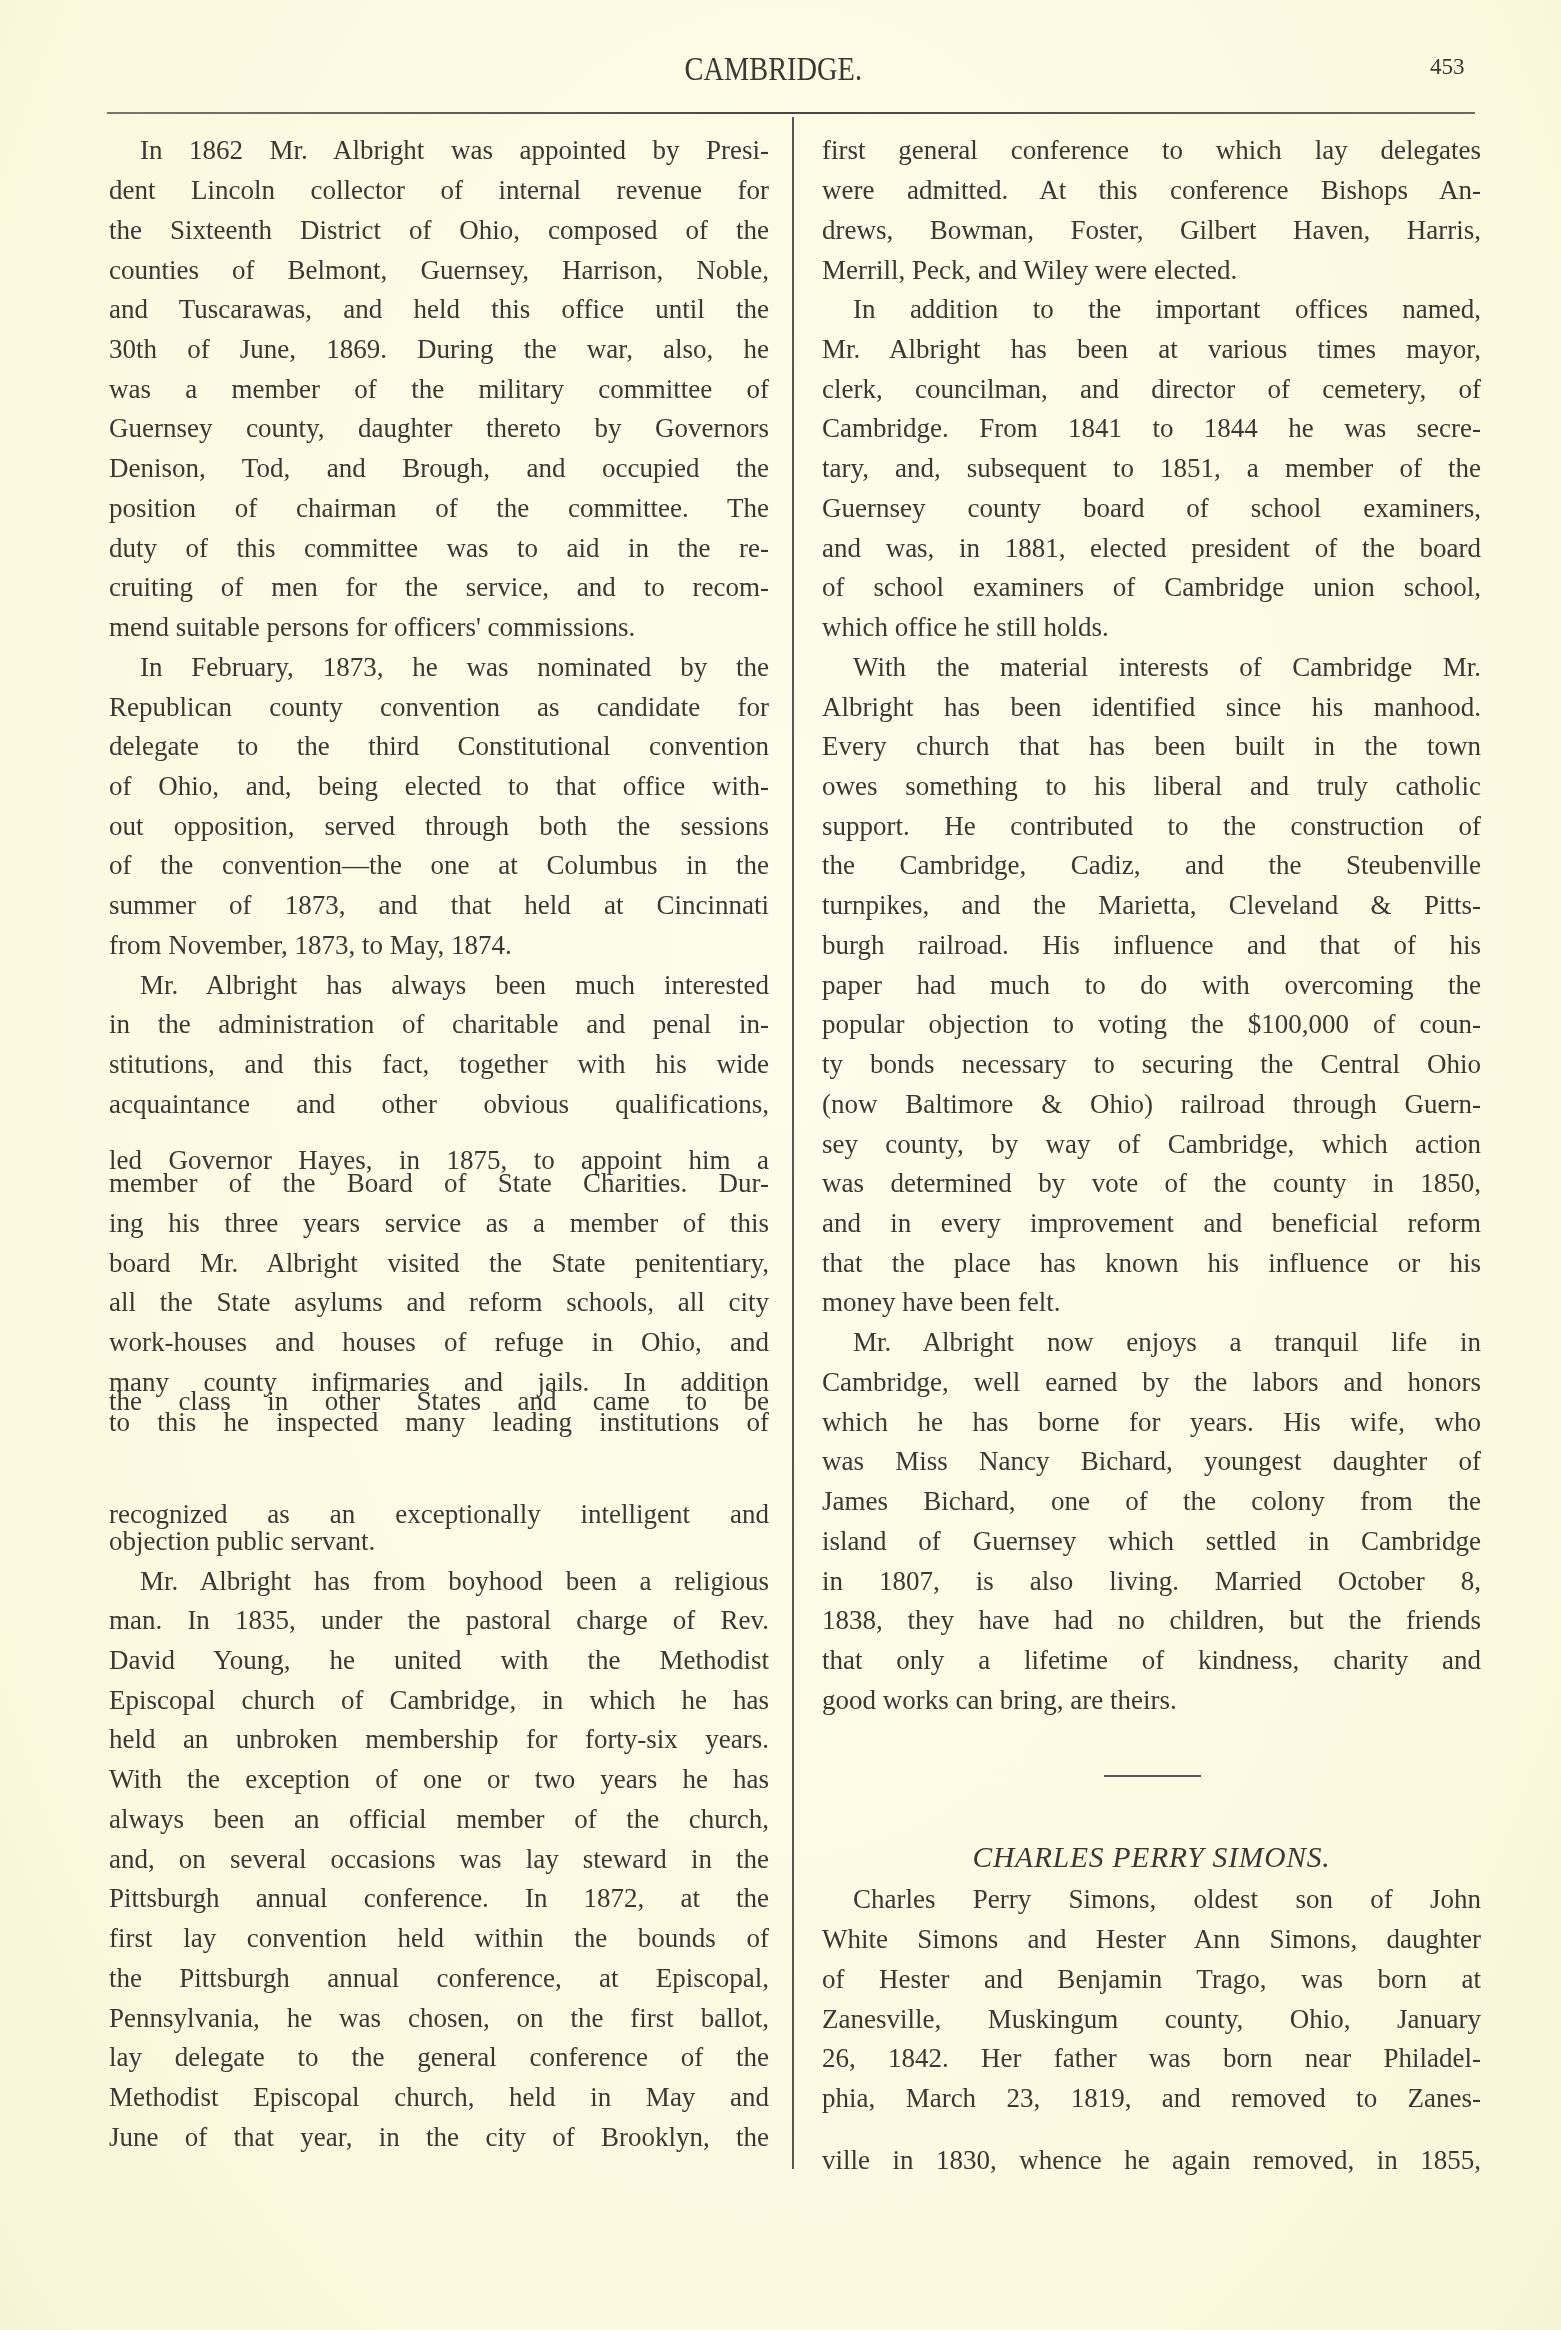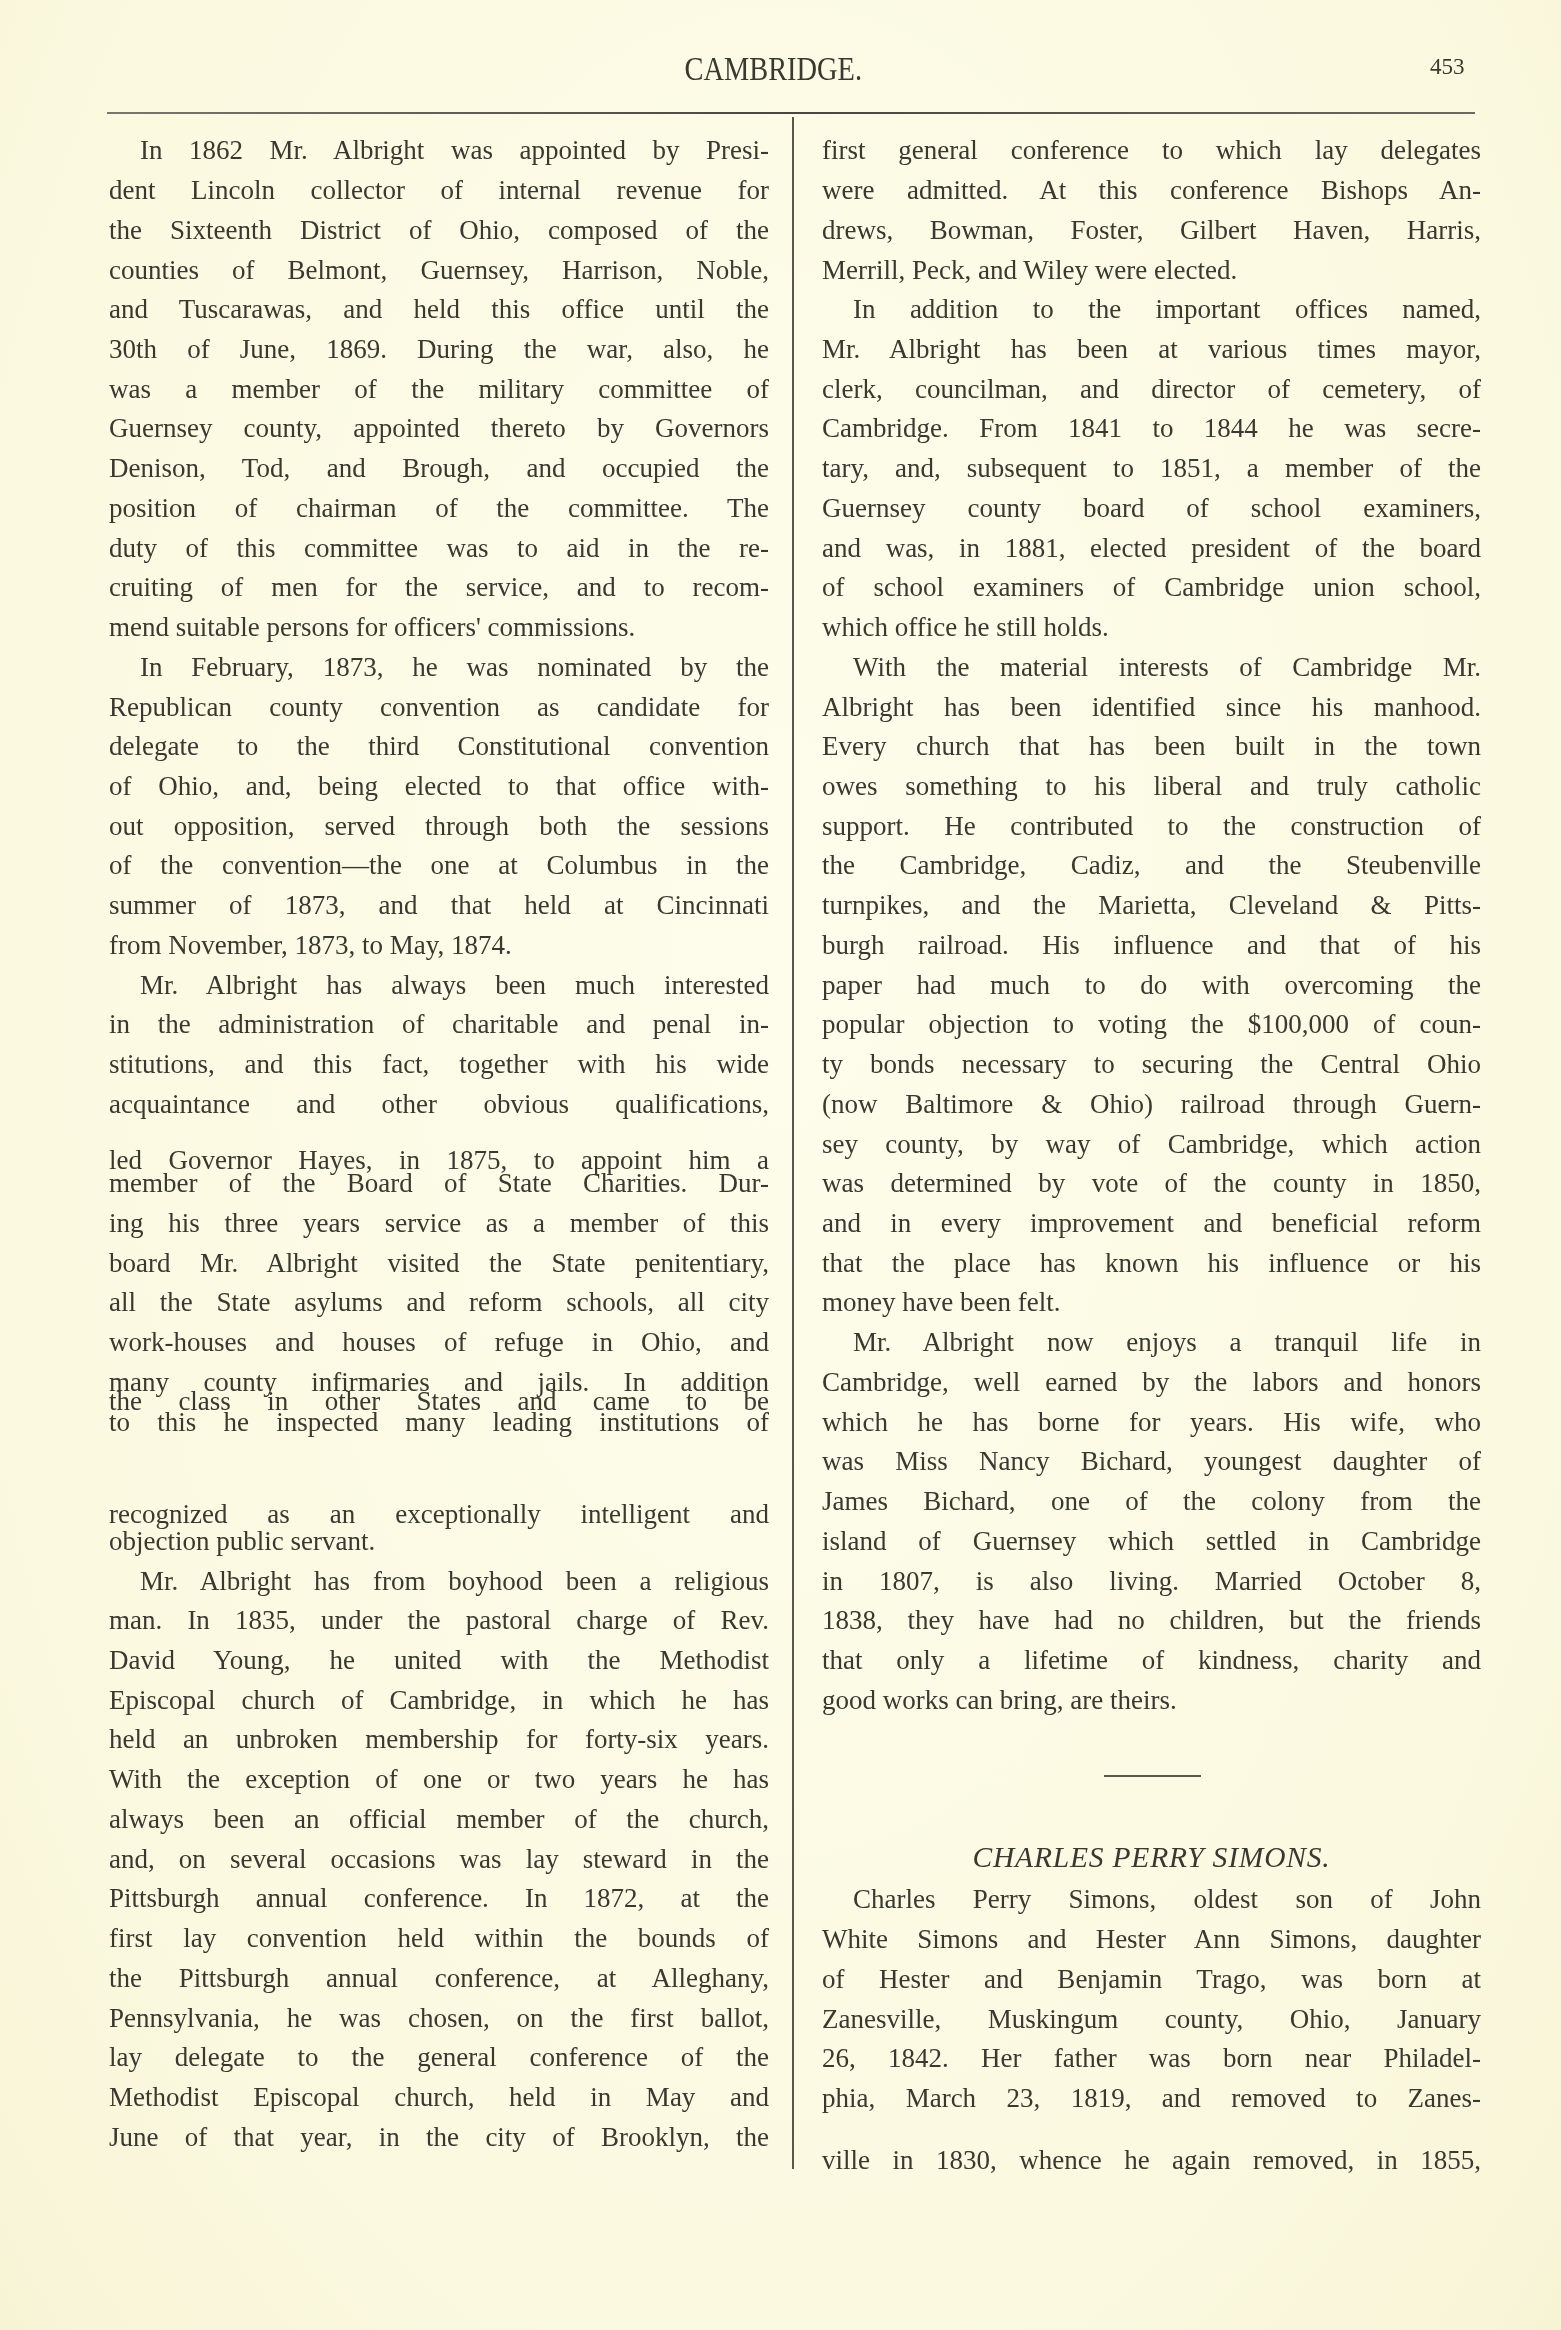--- a/index.html
+++ b/index.html
@@ -69,21 +69,21 @@
 <div class="col-divider"></div>
 
 <div class="col left" id="left-col">
     <div class="line indent" style="top: 131px;">In 1862 Mr. Albright was appointed by Presi-</div>
     <div class="line" style="top: 171px;">dent Lincoln collector of internal revenue for</div>
     <div class="line" style="top: 211px;">the Sixteenth District of Ohio, composed of the</div>
     <div class="line" style="top: 251px;">counties of Belmont, Guernsey, Harrison, Noble,</div>
     <div class="line" style="top: 290px;">and Tuscarawas, and held this office until the</div>
     <div class="line" style="top: 330px;">30th of June, 1869. During the war, also, he</div>
     <div class="line" style="top: 370px;">was a member of the military committee of</div>
-    <div class="line" style="top: 409px;">Guernsey county, appointed thereto by Governors</div>
+    <div class="line" style="top: 409px;">Guernsey county, daughter thereto by Governors</div>
     <div class="line" style="top: 449px;">Denison, Tod, and Brough, and occupied the</div>
     <div class="line" style="top: 489px;">position of chairman of the committee. The</div>
     <div class="line" style="top: 529px;">duty of this committee was to aid in the re-</div>
     <div class="line" style="top: 568px;">cruiting of men for the service, and to recom-</div>
     <div class="line last" style="top: 608px;">mend suitable persons for officers' commissions.</div>
     <div class="line indent" style="top: 648px;">In February, 1873, he was nominated by the</div>
     <div class="line" style="top: 688px;">Republican county convention as candidate for</div>
     <div class="line" style="top: 727px;">delegate to the third Constitutional convention</div>
     <div class="line" style="top: 767px;">of Ohio, and, being elected to that office with-</div>
     <div class="line" style="top: 807px;">out opposition, served through both the sessions</div>
@@ -108,21 +108,21 @@
     <div class="line indent" style="top: 1562px;">Mr. Albright has from boyhood been a religious</div>
     <div class="line" style="top: 1601px;">man. In 1835, under the pastoral charge of Rev.</div>
     <div class="line" style="top: 1641px;">David Young, he united with the Methodist</div>
     <div class="line" style="top: 1681px;">Episcopal church of Cambridge, in which he has</div>
     <div class="line" style="top: 1720px;">held an unbroken membership for forty-six years.</div>
     <div class="line" style="top: 1760px;">With the exception of one or two years he has</div>
     <div class="line" style="top: 1800px;">always been an official member of the church,</div>
     <div class="line" style="top: 1840px;">and, on several occasions was lay steward in the</div>
     <div class="line" style="top: 1879px;">Pittsburgh annual conference. In 1872, at the</div>
     <div class="line" style="top: 1919px;">first lay convention held within the bounds of</div>
-    <div class="line" style="top: 1959px;">the Pittsburgh annual conference, at Alleghany,</div>
+    <div class="line" style="top: 1959px;">the Pittsburgh annual conference, at Episcopal,</div>
     <div class="line" style="top: 1999px;">Pennsylvania, he was chosen, on the first ballot,</div>
     <div class="line" style="top: 2038px;">lay delegate to the general conference of the</div>
     <div class="line" style="top: 2078px;">Methodist Episcopal church, held in May and</div>
     <div class="line" style="top: 2118px;">June of that year, in the city of Brooklyn, the</div>
   </div>
 <div class="col right" id="right-col">
     <div class="line" style="top: 131px;">first general conference to which lay delegates</div>
     <div class="line" style="top: 171px;">were admitted. At this conference Bishops An-</div>
     <div class="line" style="top: 211px;">drews, Bowman, Foster, Gilbert Haven, Harris,</div>
     <div class="line last" style="top: 251px;">Merrill, Peck, and Wiley were elected.</div>

